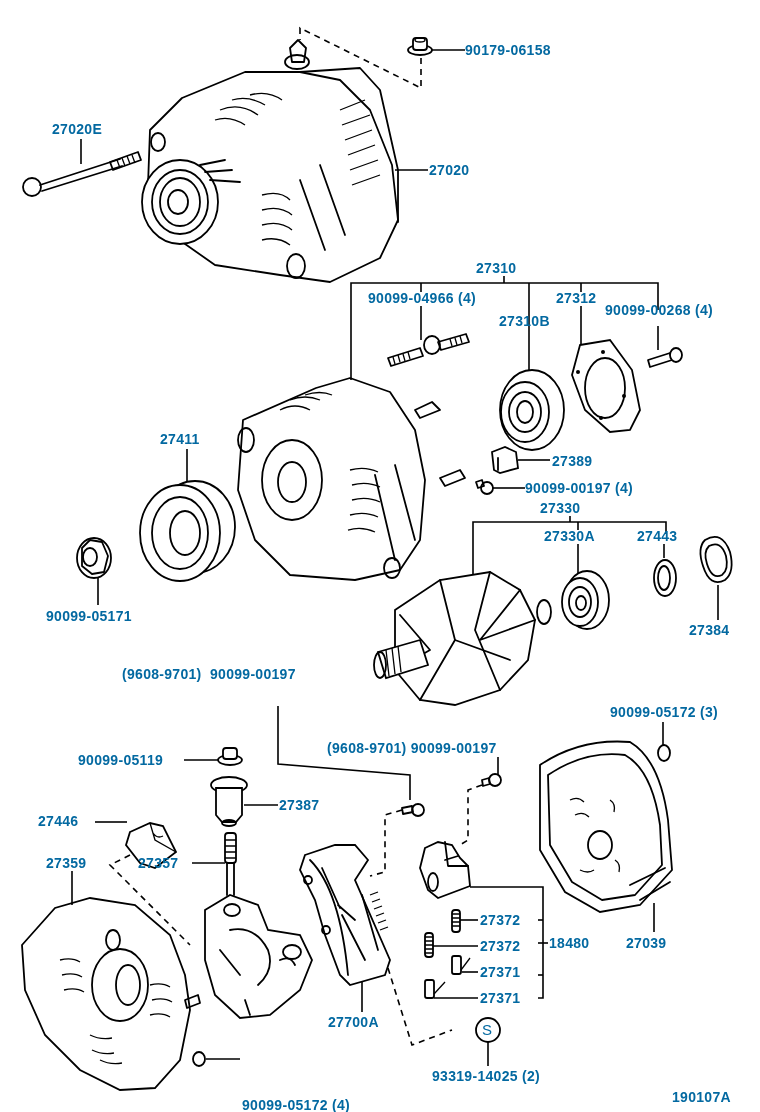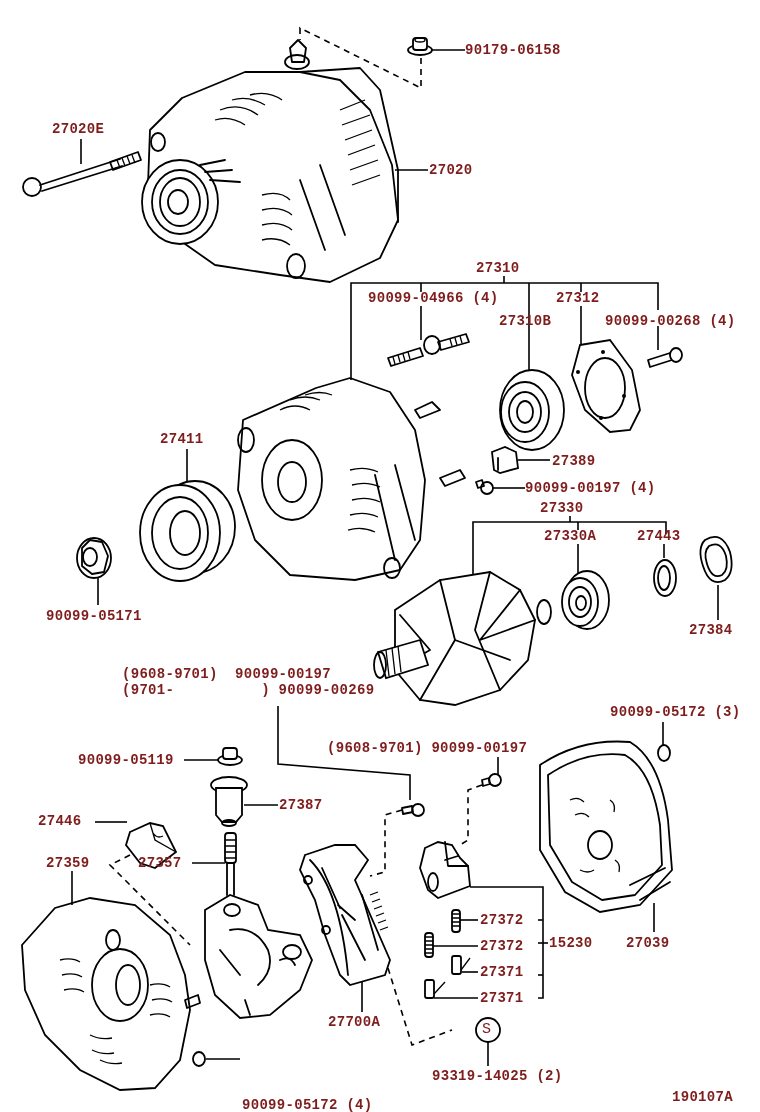--- a/index.html
+++ b/index.html
@@ -1,18 +1,18 @@
 <!DOCTYPE html>
 <html><head>
 <meta charset="utf-8">
 <style>
   html, body { margin: 0; padding: 0; background: #ffffff; }
   body { width: 760px; height: 1112px; position: relative; overflow: hidden; }
   #diagram { position: absolute; left: 0; top: 0; width: 760px; height: 1112px; }
-  .lbl { position: absolute; font-family: Liberation Mono, monospace; font-weight: bold; font-size: 14px; color: #7f1d1d; white-space: pre; line-height: 16px; letter-spacing: 0.3px; cursor: pointer; }
+  .lbl { position: absolute; font-family: Liberation Sans, sans-serif; font-weight: bold; font-size: 14px; color: #0369a1; white-space: pre; line-height: 16px; letter-spacing: 0.3px; cursor: pointer; }
   svg .p { fill: none; stroke: #000; stroke-width: 1.8; stroke-linejoin: round; stroke-linecap: round; }
   svg .thin { fill: none; stroke: #000; stroke-width: 1.3; }
   svg .lead { fill: none; stroke: #000; stroke-width: 1.6; }
   svg .dash { fill: none; stroke: #000; stroke-width: 1.6; stroke-dasharray: 6 5; }
   svg .fillw { fill: #fff; stroke: #000; stroke-width: 1.8; }
 </style>
 </head>
 <body>
 
 <div id="diagram">
@@ -289,43 +289,42 @@
 </svg>
 
 
 <div class="lbl" style="left:465px;top:42px;">90179-06158</div>
 <div class="lbl" style="left:52px;top:121px;">27020E</div>
 <div class="lbl" style="left:429px;top:162px;">27020</div>
 <div class="lbl" style="left:476px;top:260px;">27310</div>
 <div class="lbl" style="left:368px;top:290px;">90099-04966 (4)</div>
 <div class="lbl" style="left:556px;top:290px;">27312</div>
 <div class="lbl" style="left:499px;top:313px;">27310B</div>
-<div class="lbl" style="left:605px;top:313px;">90099-00268 (4)</div>
+<div class="lbl" style="left:605px;top:302px;">90099-00268 (4)</div>
 <div class="lbl" style="left:160px;top:431px;">27411</div>
 <div class="lbl" style="left:552px;top:453px;">27389</div>
 <div class="lbl" style="left:525px;top:480px;">90099-00197 (4)</div>
 <div class="lbl" style="left:540px;top:500px;">27330</div>
 <div class="lbl" style="left:544px;top:528px;">27330A</div>
 <div class="lbl" style="left:637px;top:528px;">27443</div>
 <div class="lbl" style="left:689px;top:622px;">27384</div>
 <div class="lbl" style="left:46px;top:608px;">90099-05171</div>
 
 <div class="lbl" style="left:122px;top:666px;">(9608-9701)  90099-00197</div>
-<div class="lbl" style="left:122px;top:682px;">(9701-          ) 90099-00269</div>
 <div class="lbl" style="left:327px;top:740px;">(9608-9701) 90099-00197</div>
 
 <div class="lbl" style="left:610px;top:704px;">90099-05172 (3)</div>
 <div class="lbl" style="left:78px;top:752px;">90099-05119</div>
 <div class="lbl" style="left:279px;top:797px;">27387</div>
 <div class="lbl" style="left:38px;top:813px;">27446</div>
 <div class="lbl" style="left:138px;top:855px;">27357</div>
 <div class="lbl" style="left:46px;top:855px;text-align:right;">27359</div>
 <div class="lbl" style="left:480px;top:912px;">27372</div>
 <div class="lbl" style="left:480px;top:938px;">27372</div>
-<div class="lbl" style="left:549px;top:935px;">15230</div>
+<div class="lbl" style="left:549px;top:935px;">18480</div>
 <div class="lbl" style="left:626px;top:935px;">27039</div>
 <div class="lbl" style="left:480px;top:964px;">27371</div>
 <div class="lbl" style="left:480px;top:990px;">27371</div>
 <div class="lbl" style="left:328px;top:1014px;">27700A</div>
 <div class="lbl" style="left:482px;top:1022px;font-weight:normal;font-size:15px;">S</div>
 <div class="lbl" style="left:432px;top:1068px;">93319-14025 (2)</div>
 <div class="lbl" style="left:242px;top:1051px;margin-top:46px;">90099-05172 (4)</div>
 
 <div class="lbl" style="left:672px;top:1089px;">190107A</div>
 </div>

